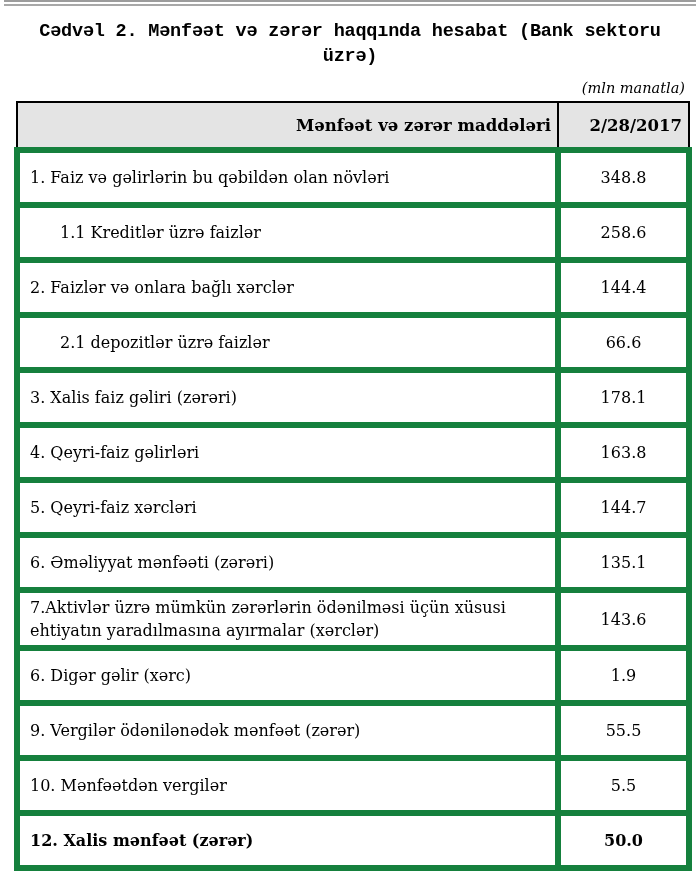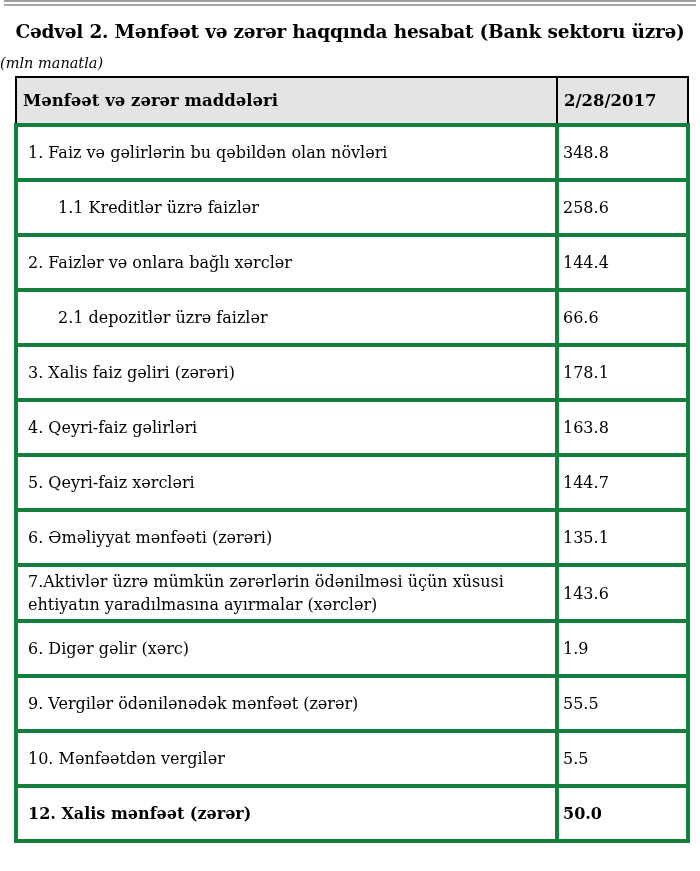--- a/index.html
+++ b/index.html
@@ -25,57 +25,60 @@
       #ffffff 2px, #ffffff 4px,
       #a8a8a8 4px, #a8a8a8 6px);
   }
   .title {
     margin: 13px 8px 0 8px;
     text-align: center;
     font-size: 18.5px;
     font-weight: bold;
     line-height: 25px;
     letter-spacing: -0.2px;
+    font-family: Liberation Mono, monospace;
   }
   .unit-note {
+    text-align: right;
     margin: 11px 15px 5px 0;
     font-style: italic;
     font-size: 14.5px;
   }
   table.pl {
     border-collapse: collapse;
     table-layout: fixed;
     margin: 0 0 0 14px;
     width: 672px;
     background: #ffffff;
   }
   col.c-label { width: 541px; }
   col.c-value { width: 131px; }
   table.pl th {
     background: #e4e4e4;
     border: 2px solid #000000;
     font-size: 16.5px;
     font-weight: bold;
     height: 48px;
-    text-align: left;
+    text-align: right;
     vertical-align: middle;
     padding: 2px 6px;
     box-sizing: border-box;
   }
   table.pl td {
-    border: 4px solid #15803d;
+    border: 6px solid #15803d;
     font-size: 16px;
     vertical-align: middle;
     box-sizing: border-box;
     padding: 3px 8px 3px 10px;
     height: 55px;
     line-height: 1.45;
   }
   table.pl { border: 2px solid #000000; }
   table.pl td.val {
+    text-align: center;
     padding: 8px 4px;
   }
   table.pl td.indent {
     padding-left: 40px;
     margin-left: 12px;
   }
   table.pl tr.bold td {
     font-weight: bold;
   }
 </style>

